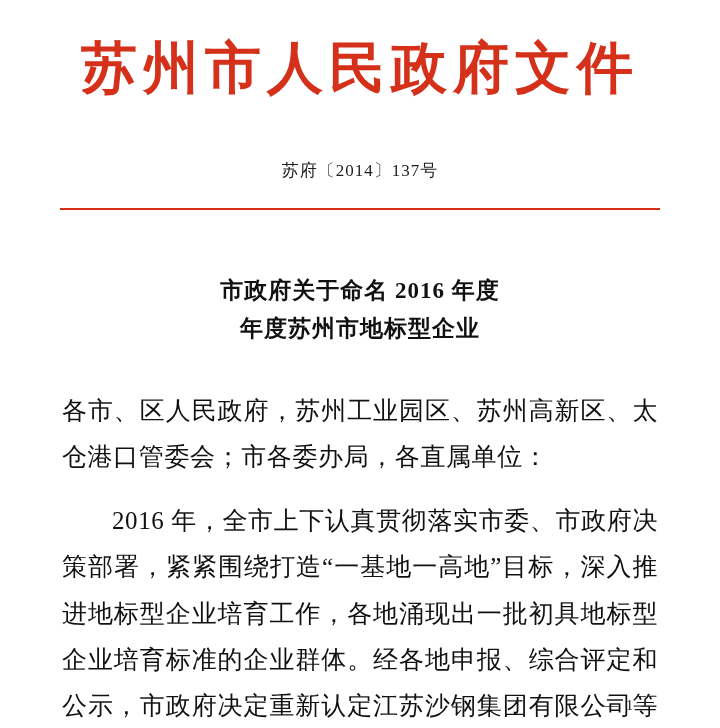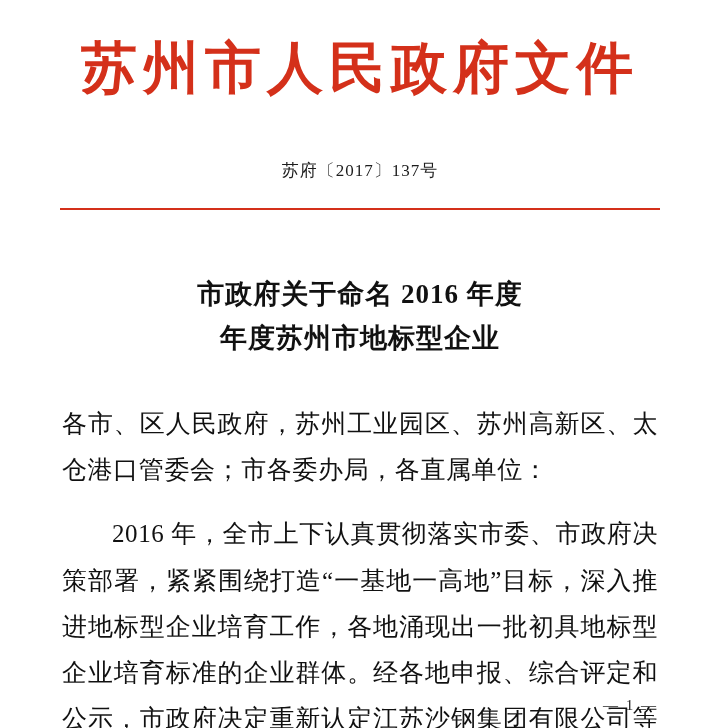--- a/index.html
+++ b/index.html
@@ -45,21 +45,21 @@
     height: 2px;
     background: #d4301a;
     margin-top: 26px;
     margin-left: -2px;
     margin-right: -2px;
   }
   .title-block {
     text-align: center;
     margin-top: 62px;
     font-weight: bold;
-    font-size: 27px;
+    font-size: 23px;
     line-height: 1.65;
     letter-spacing: 1px;
     color: #111;
   }
   .title-line {
     display: block;
     white-space: nowrap;
   }
   .body-block {
     margin-top: 40px;
@@ -88,21 +88,21 @@
     color: #222;
   }
 </style>
 </head>
 <body>
 
 <div class="page">
 
   <div class="masthead">苏州市人民政府文件</div>
 
-  <div class="doc-number">苏府〔2017〕137号</div>
+  <div class="doc-number">苏府〔2014〕137号</div>
 
   <div class="red-rule"></div>
 
   <div class="title-block">
     <span class="title-line">市政府关于命名 2016 年度</span>
     <span class="title-line">年度苏州市地标型企业</span>
   </div>
 
   <div class="body-block">
     <p class="para">各市、区人民政府，苏州工业园区、苏州高新区、太仓港口管委会；市各委办局，各直属单位：</p>

